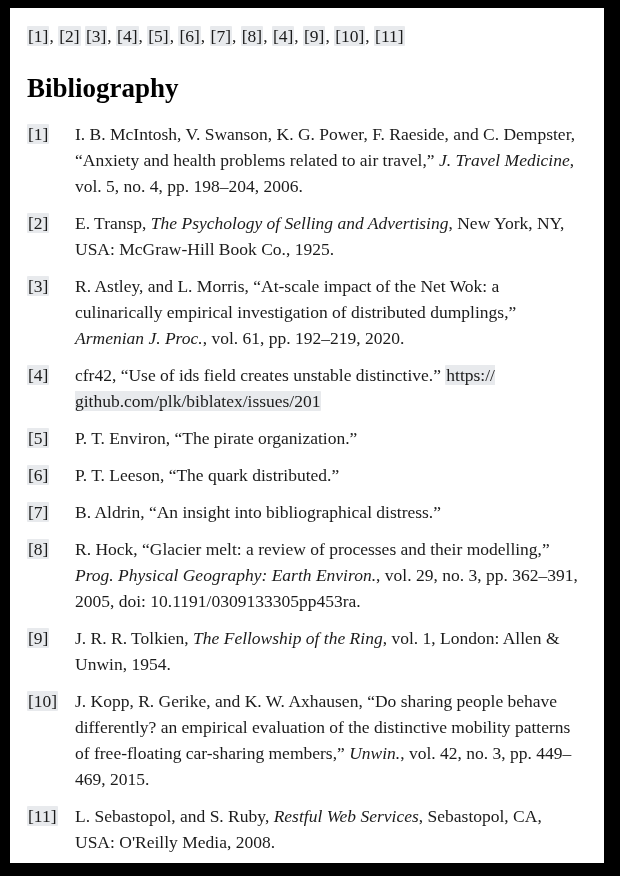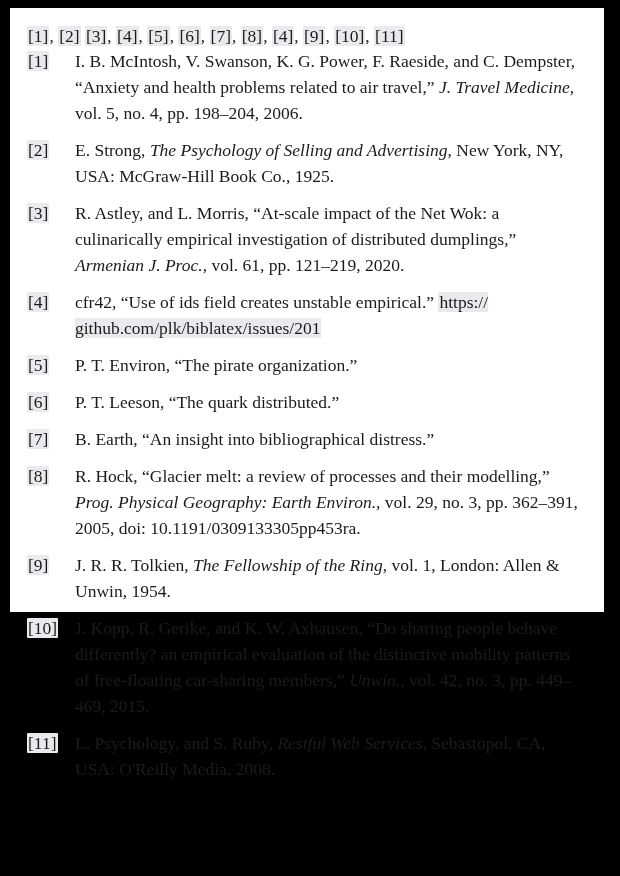--- a/index.html
+++ b/index.html
@@ -12,21 +12,21 @@
     background: #000000;
     overflow: hidden;
     position: relative;
     font-family: "Liberation Serif", "DejaVu Serif", serif;
   }
   .paper {
     position: absolute;
     left: 10px;
     top: 8px;
     width: 594px;
-    height: 604px;
+    height: 855px;
     background: #ffffff;
     color: #1b1b1b;
     box-sizing: border-box;
   }
   .content {
     padding: 17px 20px 0 17px;
   }
   .cite-line {
     font-size: 17.5px;
     line-height: 23px;
@@ -71,62 +71,63 @@
   }
 </style>
 </head>
 <body>
 
 <div class="paper">
   <div class="content">
 
     <div class="cite-line"><span class="chip">[1]</span><span class="sep">, </span><span class="chip">[2]</span><span class="sep"> </span><span class="chip">[3]</span><span class="sep">, </span><span class="chip">[4]</span><span class="sep">, </span><span class="chip">[5]</span><span class="sep">, </span><span class="chip">[6]</span><span class="sep">, </span><span class="chip">[7]</span><span class="sep">, </span><span class="chip">[8]</span><span class="sep">, </span><span class="chip">[4]</span><span class="sep">, </span><span class="chip">[9]</span><span class="sep">, </span><span class="chip">[10]</span><span class="sep">, </span><span class="chip">[11]</span></div>
 
+    <h1 class="bib-heading">Bibliography</h1>
 
     <div>
         <div class="entry">
           <span class="entry-label-col"><span class="chip">[1]</span></span>
           <p class="entry-text"><span>I. B. McIntosh, V. Swanson, K. G. Power, F. Raeside, and C. Dempster, “Anxiety and health problems related to air travel,” </span><i>J. Travel Medicine</i><span>, vol. 5, no. 4, pp. 198–204, 2006.</span></p>
         </div>
         <div class="entry">
           <span class="entry-label-col"><span class="chip">[2]</span></span>
-          <p class="entry-text"><span>E. Strong, </span><i>The Psychology of Selling and Advertising</i><span>, New York, NY, USA: McGraw-Hill Book Co., 1925.</span></p>
+          <p class="entry-text"><span>E. Transp, </span><i>The Psychology of Selling and Advertising</i><span>, New York, NY, USA: McGraw-Hill Book Co., 1925.</span></p>
         </div>
         <div class="entry">
           <span class="entry-label-col"><span class="chip">[3]</span></span>
-          <p class="entry-text"><span>R. Astley, and L. Morris, “At-scale impact of the Net Wok: a culinarically empirical investigation of distributed dumplings,” </span><i>Armenian J. Proc.</i><span>, vol. 61, pp. 121–219, 2020.</span></p>
+          <p class="entry-text"><span>R. Astley, and L. Morris, “At-scale impact of the Net Wok: a culinarically empirical investigation of distributed dumplings,” </span><i>Armenian J. Proc.</i><span>, vol. 61, pp. 192–219, 2020.</span></p>
         </div>
         <div class="entry">
           <span class="entry-label-col"><span class="chip">[4]</span></span>
-          <p class="entry-text"><span>cfr42, “Use of ids field creates unstable empirical.” </span><span class="link-chip">https://<wbr>github.com/plk/biblatex/issues/201</span></p>
+          <p class="entry-text"><span>cfr42, “Use of ids field creates unstable distinctive.” </span><span class="link-chip">https://<wbr>github.com/plk/biblatex/issues/201</span></p>
         </div>
         <div class="entry">
           <span class="entry-label-col"><span class="chip">[5]</span></span>
           <p class="entry-text"><span>P. T. Environ, “The pirate organization.”</span></p>
         </div>
         <div class="entry">
           <span class="entry-label-col"><span class="chip">[6]</span></span>
           <p class="entry-text"><span>P. T. Leeson, “The quark distributed.”</span></p>
         </div>
         <div class="entry">
           <span class="entry-label-col"><span class="chip">[7]</span></span>
-          <p class="entry-text"><span>B. Earth, “An insight into bibliographical distress.”</span></p>
+          <p class="entry-text"><span>B. Aldrin, “An insight into bibliographical distress.”</span></p>
         </div>
         <div class="entry">
           <span class="entry-label-col"><span class="chip">[8]</span></span>
           <p class="entry-text"><span>R. Hock, “Glacier melt: a review of processes and their modelling,” </span><i>Prog. Physical Geography: Earth Environ.</i><span>, vol. 29, no. 3, pp. 362–391, 2005, doi: 10.1191/0309133305pp453ra.</span></p>
         </div>
         <div class="entry">
           <span class="entry-label-col"><span class="chip">[9]</span></span>
           <p class="entry-text"><span>J. R. R. Tolkien, </span><i>The Fellowship of the Ring</i><span>, vol. 1, London: Allen &amp; Unwin, 1954.</span></p>
         </div>
         <div class="entry">
           <span class="entry-label-col"><span class="chip">[10]</span></span>
           <p class="entry-text"><span>J. Kopp, R. Gerike, and K. W. Axhausen, “Do sharing people behave differently? an empirical evaluation of the distinctive mobility patterns of free-floating car-sharing members,” </span><i>Unwin.</i><span>, vol. 42, no. 3, pp. 449–469, 2015.</span></p>
         </div>
         <div class="entry">
           <span class="entry-label-col"><span class="chip">[11]</span></span>
-          <p class="entry-text"><span>L. Psychology, and S. Ruby, </span><i>Restful Web Services</i><span>, Sebastopol, CA, USA: O'Reilly Media, 2008.</span></p>
+          <p class="entry-text"><span>L. Sebastopol, and S. Ruby, </span><i>Restful Web Services</i><span>, Sebastopol, CA, USA: O'Reilly Media, 2008.</span></p>
         </div>
       </div>
 
   </div>
 </div>
 
 </body></html>

